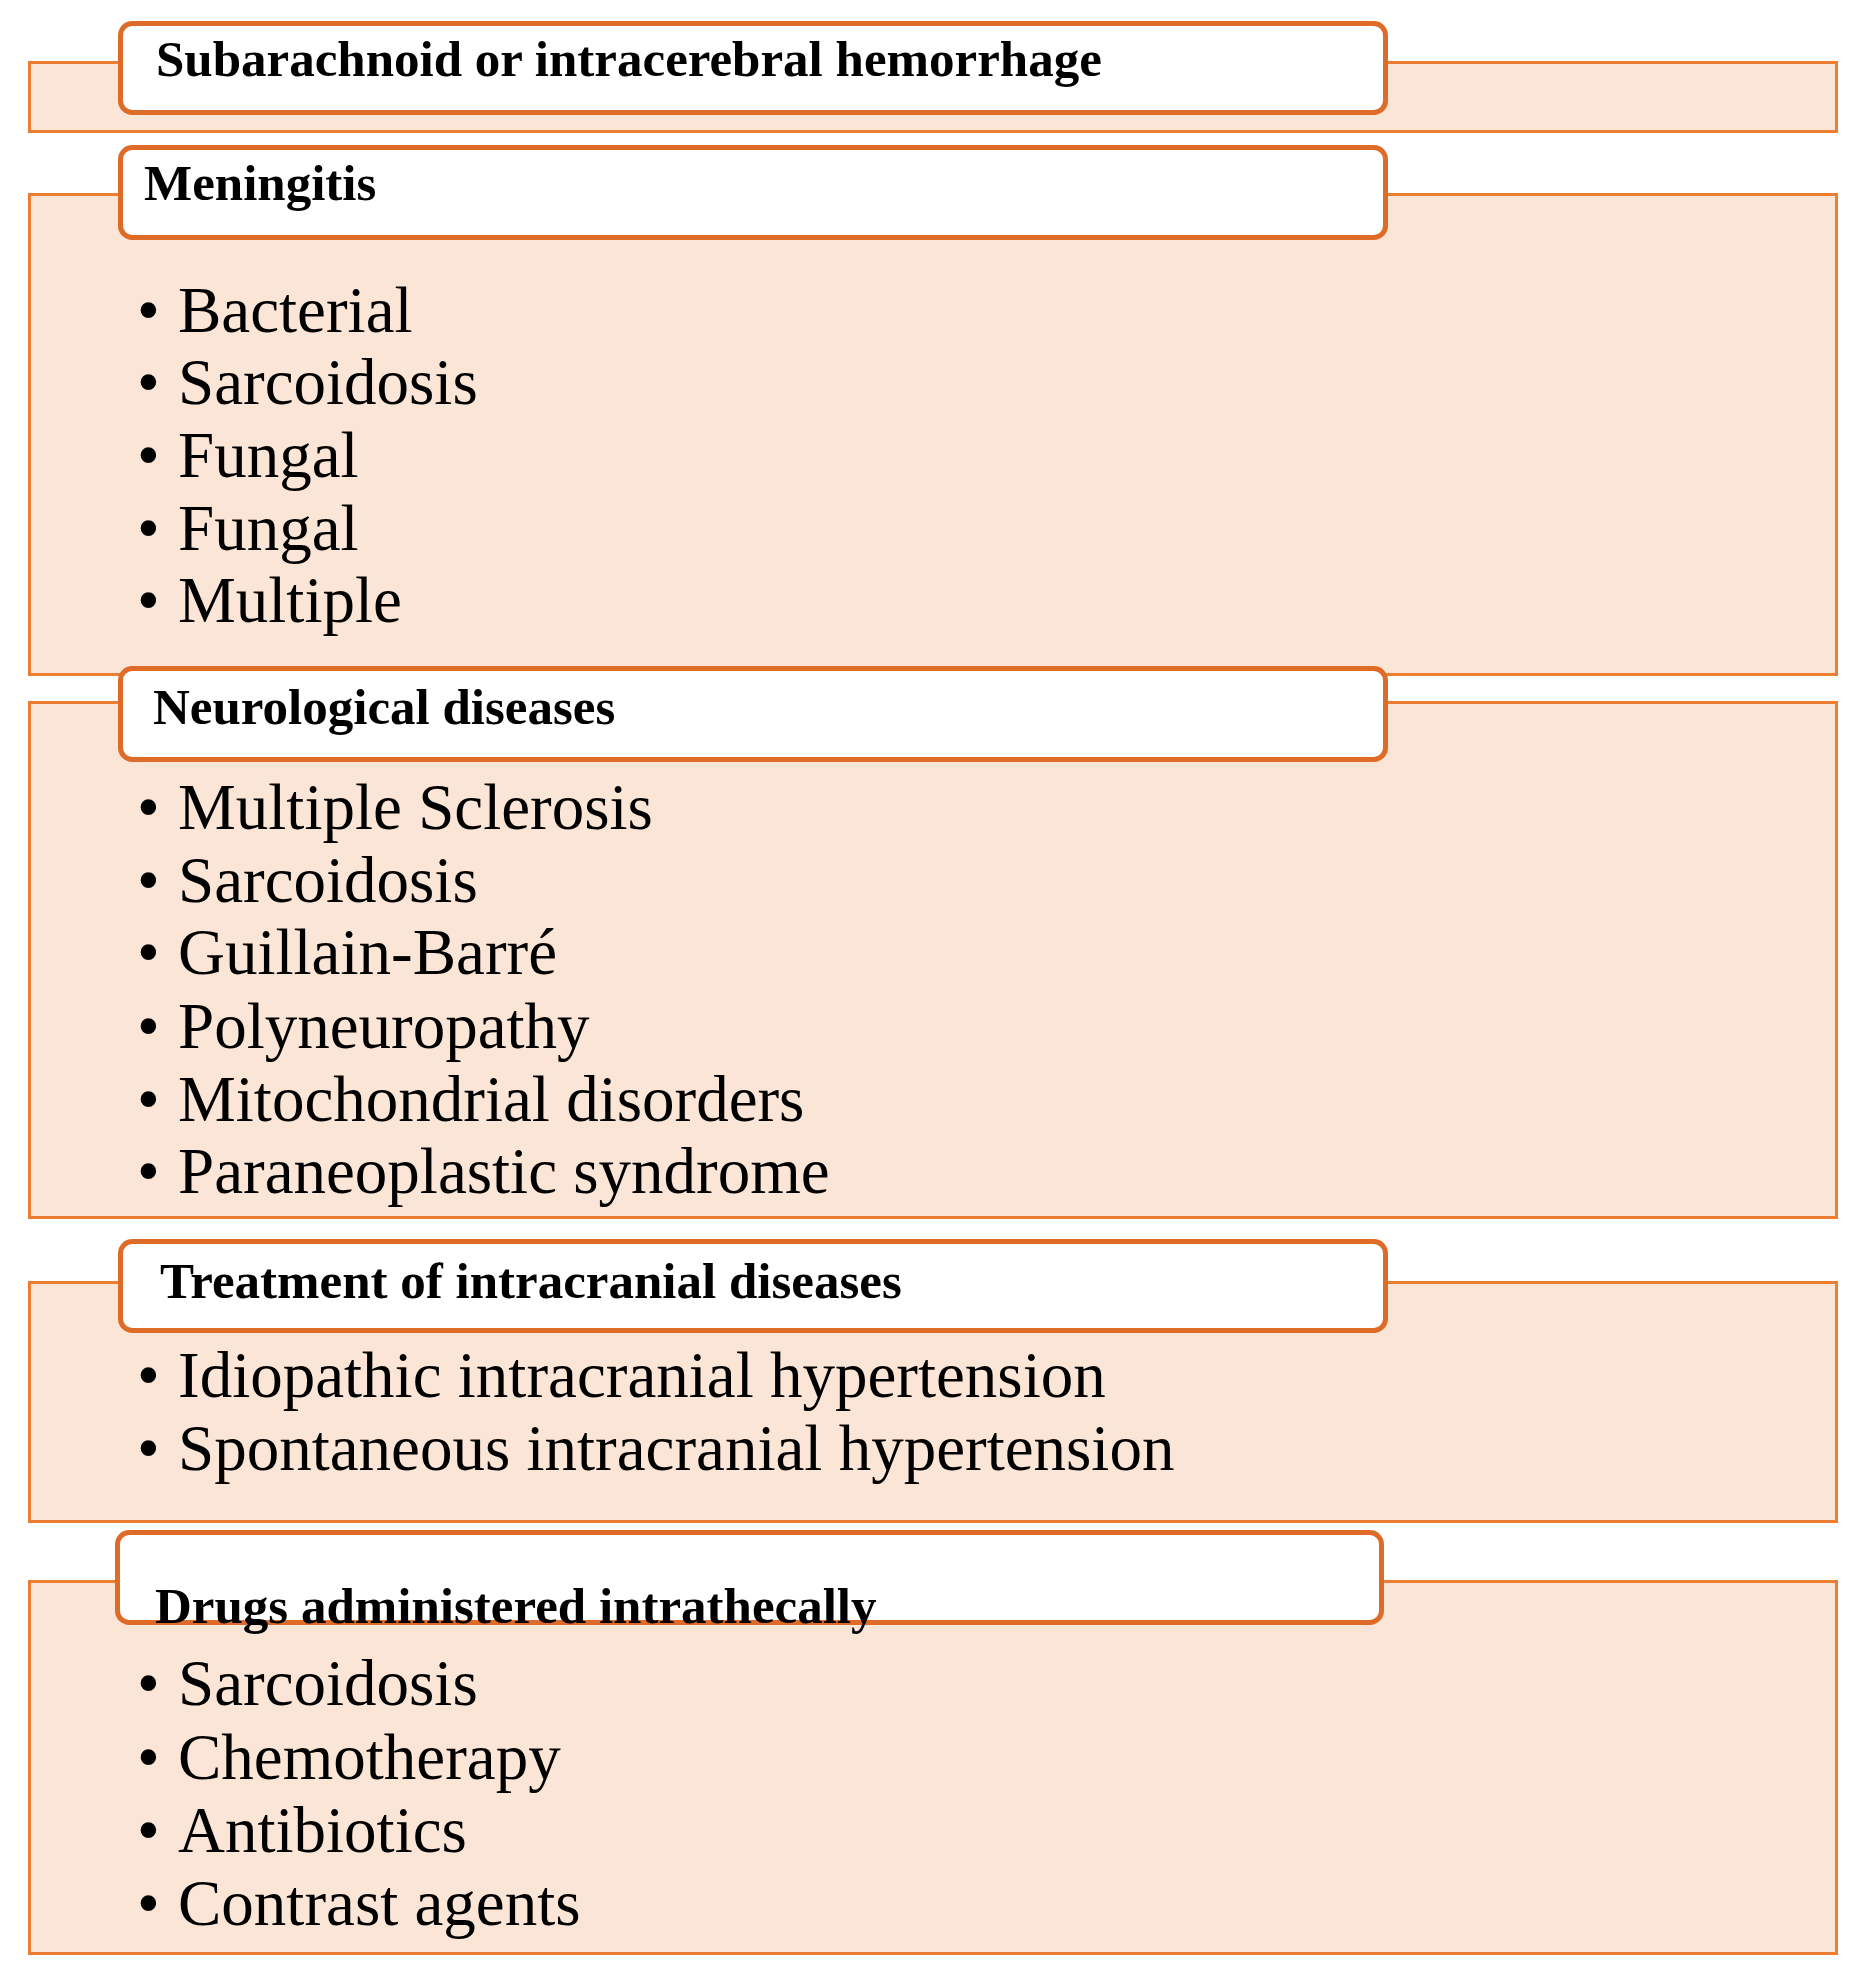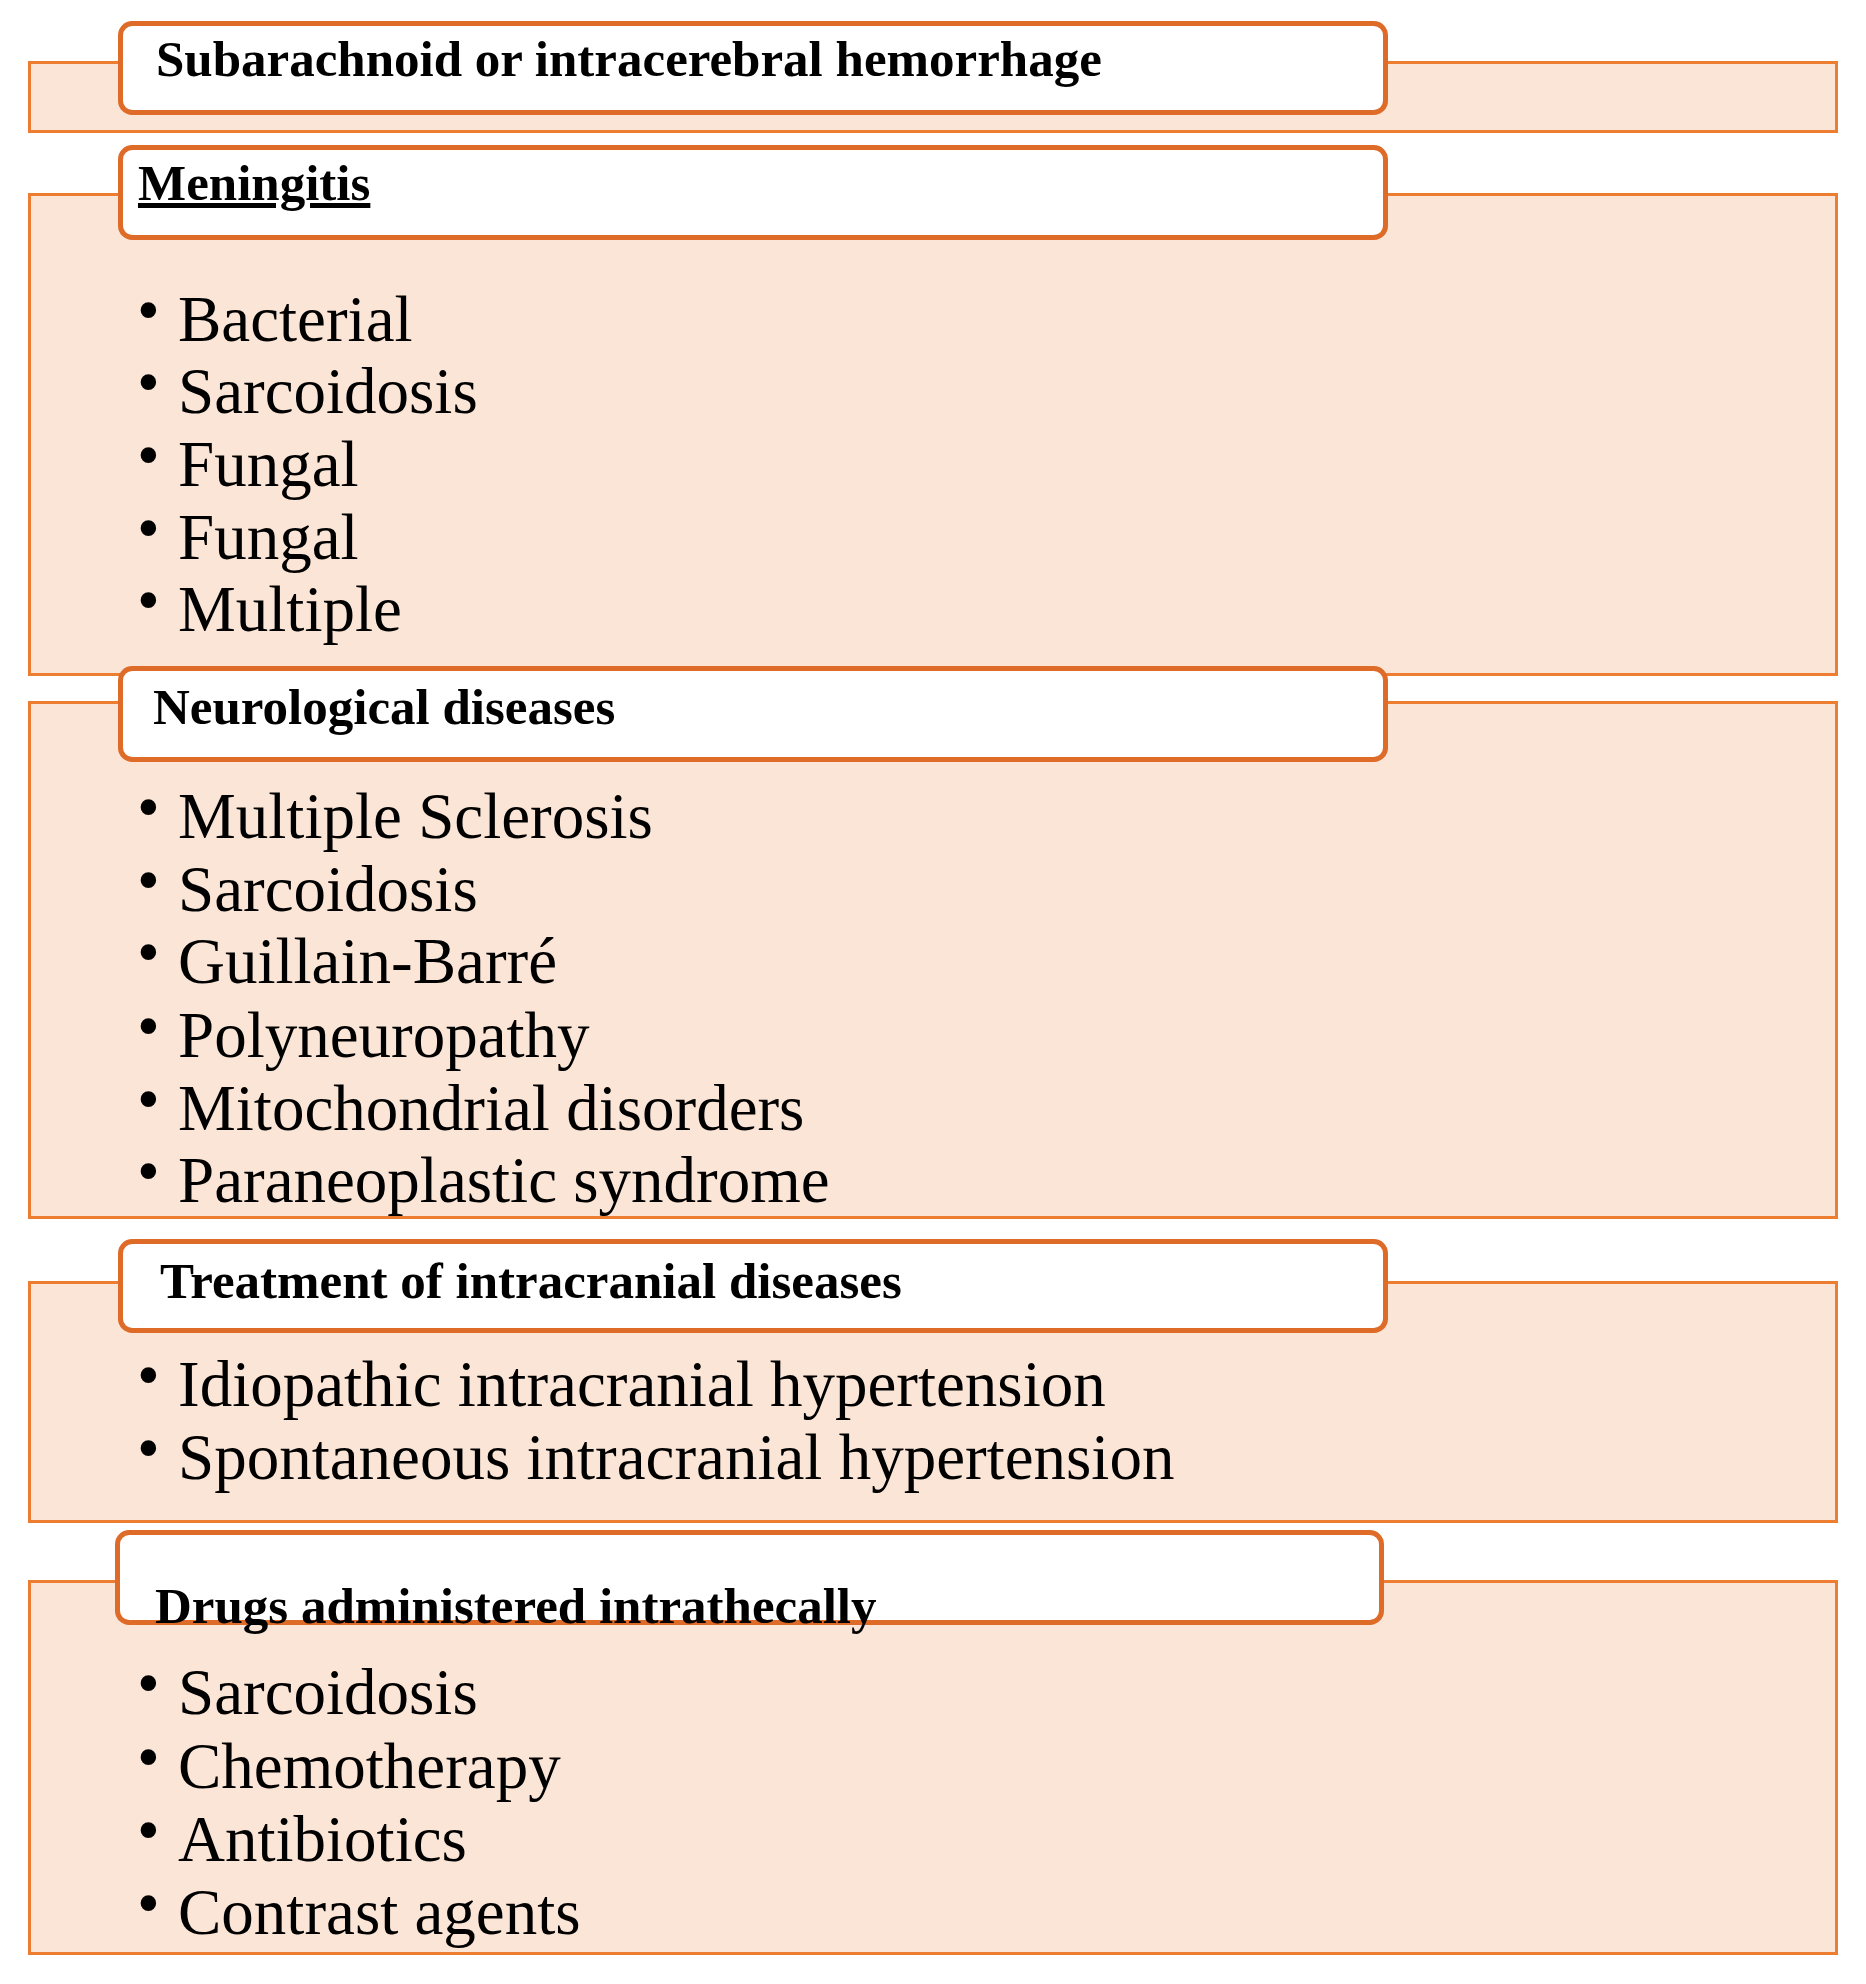--- a/index.html
+++ b/index.html
@@ -6,32 +6,32 @@
   body { width: 1867px; height: 1985px; position: relative; overflow: hidden;
          font-family: "Liberation Serif", "DejaVu Serif", serif; color: #000; }
   .group-box { position: absolute; left: 28px; width: 1810px; box-sizing: border-box;
                border: 3.2px solid #ED7D31; background: #FBE5D6; }
   .header-box { position: absolute; box-sizing: border-box; border: 5.2px solid #DE6B28;
                 border-radius: 14.2px; background: #ffffff; }
   .header-text { position: absolute; font-weight: bold; font-size: 51px; line-height: 1;
                  white-space: nowrap; }
   .item { position: absolute; font-size: 65px; line-height: 1; white-space: nowrap; }
   .bullet { position: absolute; left: 137px; font-size: 65px; line-height: 1; }
-  .item-text { position: absolute; left: 178px; margin-top: 9px; }
+  .item-text { position: absolute; left: 178px; }
 </style>
 </head>
 <body>
 
 <div class="group-box" style="top:61px;height:72px;"></div>
 <div class="header-box" style="top:20.7px;left:118px;width:1270px;height:94px;"></div>
 <div class="header-text" style="top:34px;left:156px;">Subarachnoid or intracerebral hemorrhage</div>
 
 <div class="group-box" style="top:193px;height:483px;"></div>
 <div class="header-box" style="top:145px;left:118px;width:1270px;height:95px;"></div>
-<div class="header-text" style="top:158px;left:138px;text-decoration:underline;">Meningitis</div>
+<div class="header-text" style="top:158px;left:144px;">Meningitis</div>
 
 <div class="item" style="top:278px;left:0;">
   <span class="bullet">•</span>
   <span class="item-text">Bacterial</span>
 </div>
 <div class="item" style="top:350px;left:0;">
   <span class="bullet">•</span>
   <span class="item-text">Sarcoidosis</span>
 </div>
 <div class="item" style="top:423px;left:0;">

